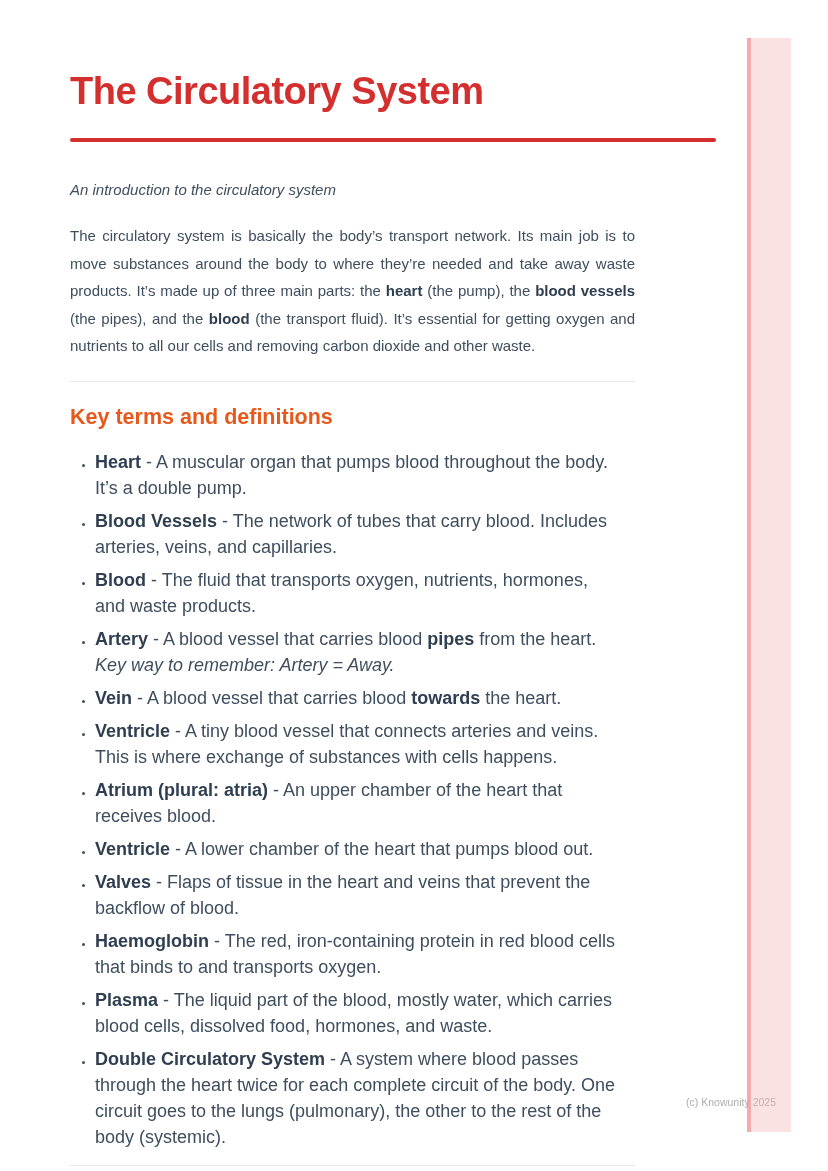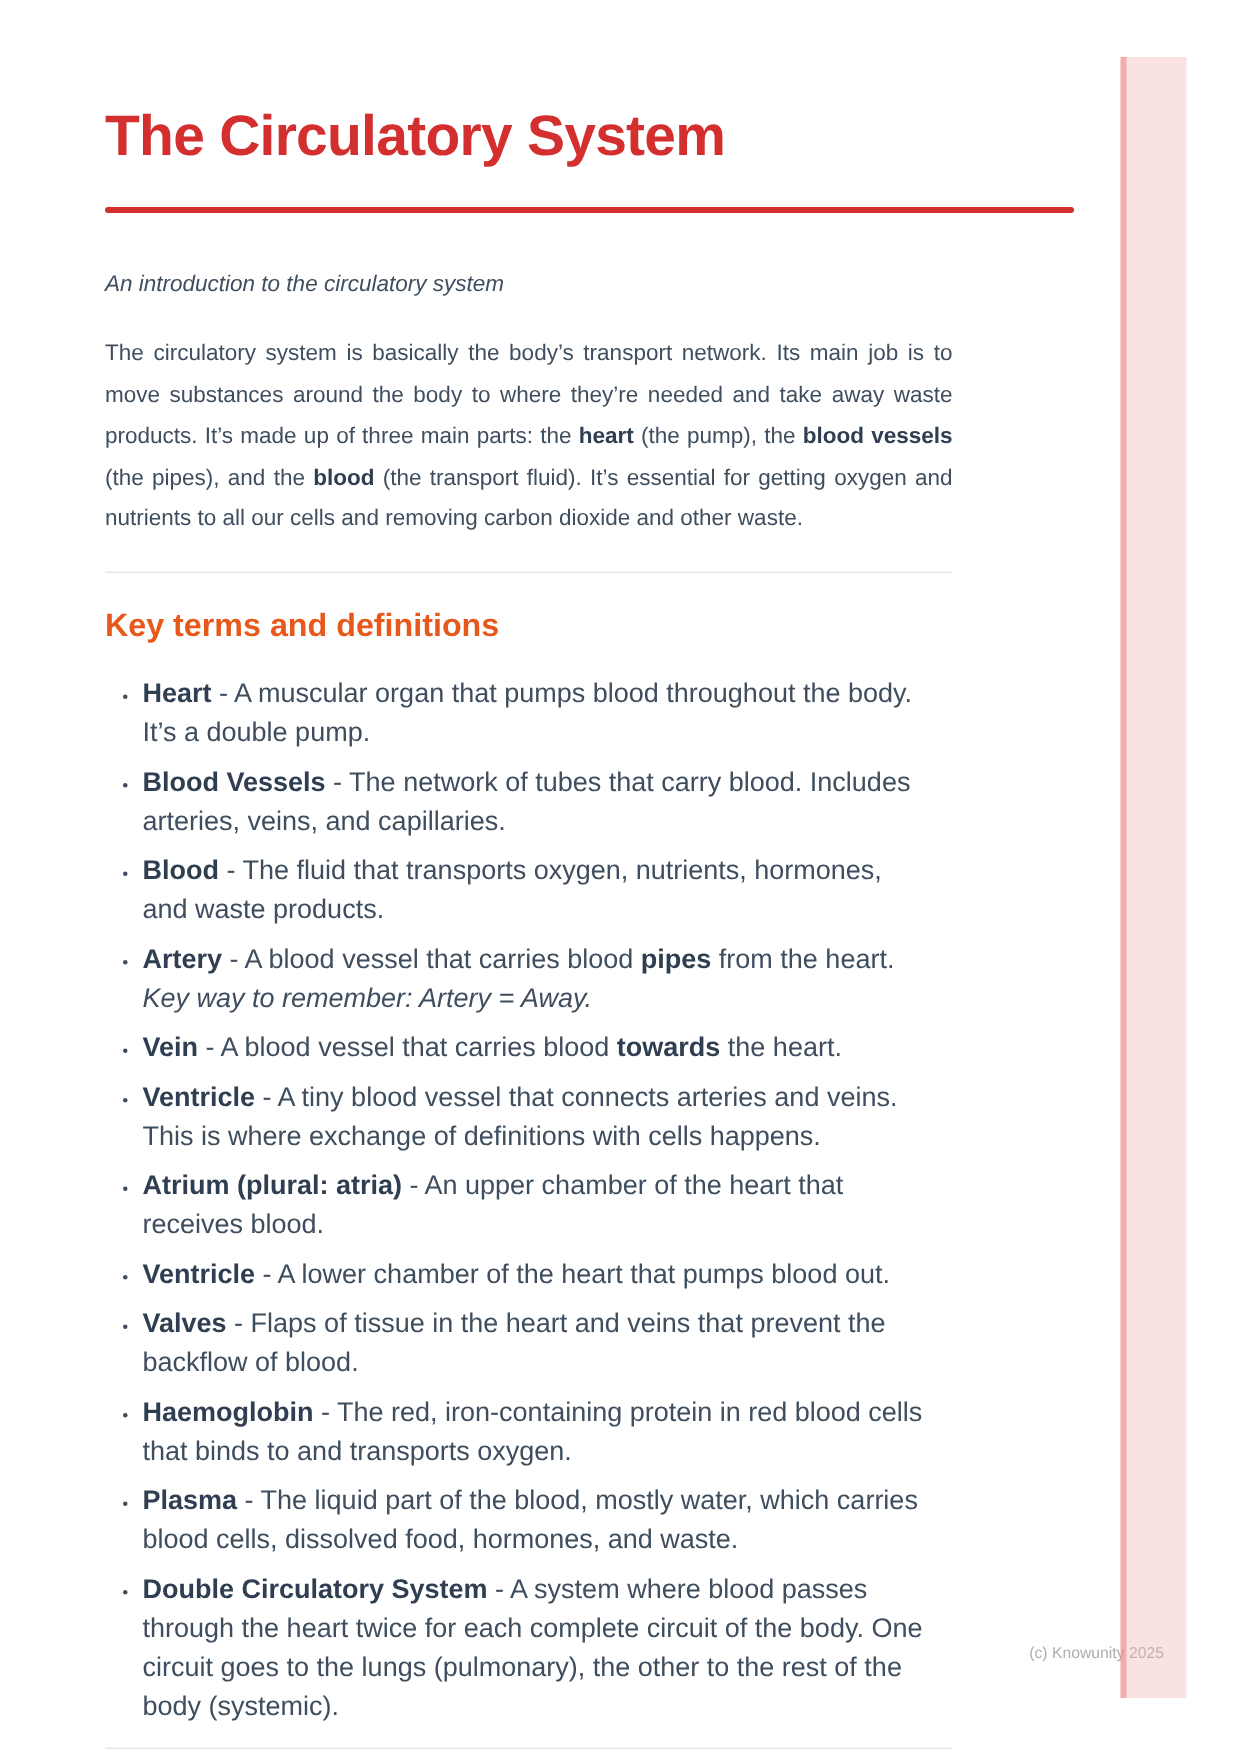--- a/index.html
+++ b/index.html
@@ -99,21 +99,21 @@
   <p class="subtitle">An introduction to the circulatory system</p>
   <p class="intro"><span>The circulatory system is basically the body’s transport network. Its main job is to move substances around the body to where they’re needed and take away waste products. It’s made up of three main parts: the </span><strong>heart</strong><span> (the pump), the </span><strong>blood vessels</strong><span> (the pipes), and the </span><strong>blood</strong><span> (the transport fluid). It’s essential for getting oxygen and nutrients to all our cells and removing carbon dioxide and other waste.</span></p>
   <div class="divider"></div>
   <h2>Key terms and definitions</h2>
   <ul class="terms">
       <li><strong>Heart</strong><span> - A muscular organ that pumps blood throughout the body. It’s a double pump.</span></li>
       <li><strong>Blood Vessels</strong><span> - The network of tubes that carry blood. Includes arteries, veins, and capillaries.</span></li>
       <li><strong>Blood</strong><span> - The fluid that transports oxygen, nutrients, hormones, and waste products.</span></li>
       <li><strong>Artery</strong><span> - A blood vessel that carries blood </span><strong>pipes</strong><span> from the heart. </span><em>Key way to remember: Artery = Away.</em></li>
       <li><strong>Vein</strong><span> - A blood vessel that carries blood </span><strong>towards</strong><span> the heart.</span></li>
-      <li><strong>Ventricle</strong><span> - A tiny blood vessel that connects arteries and veins. This is where exchange of definitions with cells happens.</span></li>
+      <li><strong>Ventricle</strong><span> - A tiny blood vessel that connects arteries and veins. This is where exchange of substances with cells happens.</span></li>
       <li><strong>Atrium (plural: atria)</strong><span> - An upper chamber of the heart that receives blood.</span></li>
       <li><strong>Ventricle</strong><span> - A lower chamber of the heart that pumps blood out.</span></li>
       <li><strong>Valves</strong><span> - Flaps of tissue in the heart and veins that prevent the backflow of blood.</span></li>
       <li><strong>Haemoglobin</strong><span> - The red, iron-containing protein in red blood cells that binds to and transports oxygen.</span></li>
       <li><strong>Plasma</strong><span> - The liquid part of the blood, mostly water, which carries blood cells, dissolved food, hormones, and waste.</span></li>
       <li><strong>Double Circulatory System</strong><span> - A system where blood passes through the heart twice for each complete circuit of the body. One circuit goes to the lungs (pulmonary), the other to the rest of the body (systemic).</span></li>
     </ul>
   <div class="divider divider-bottom"></div>
 </div>
 

